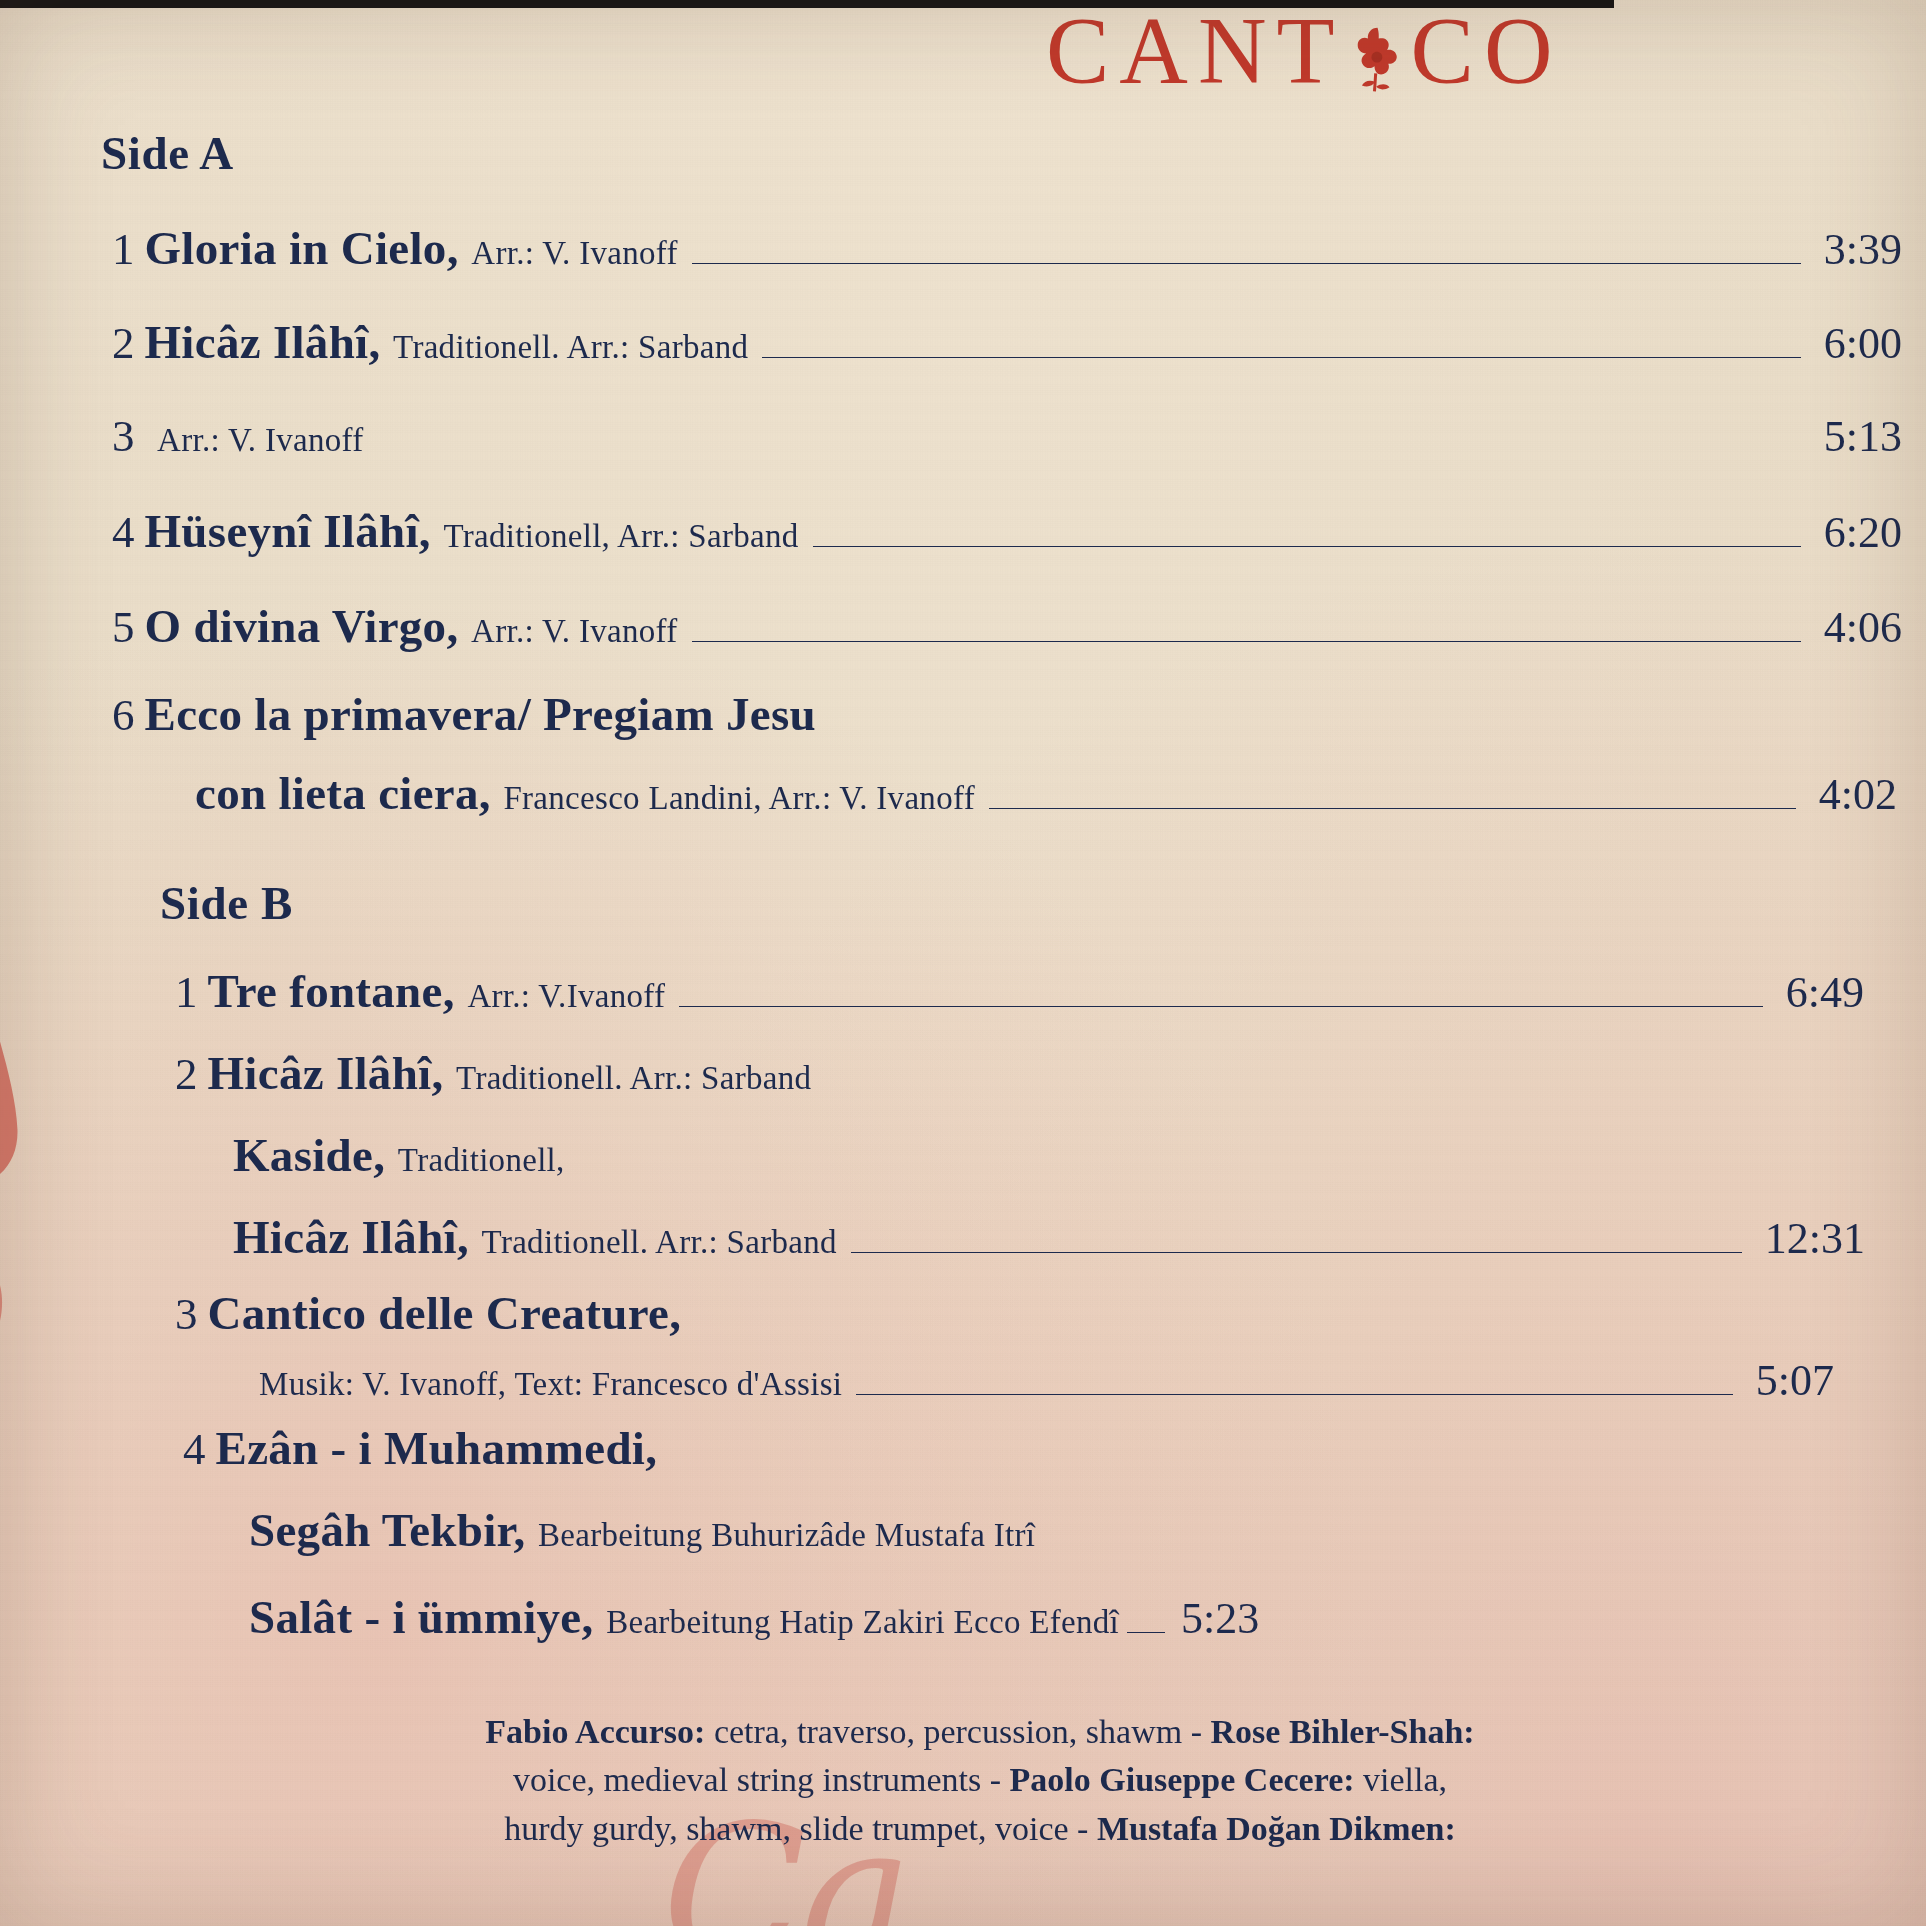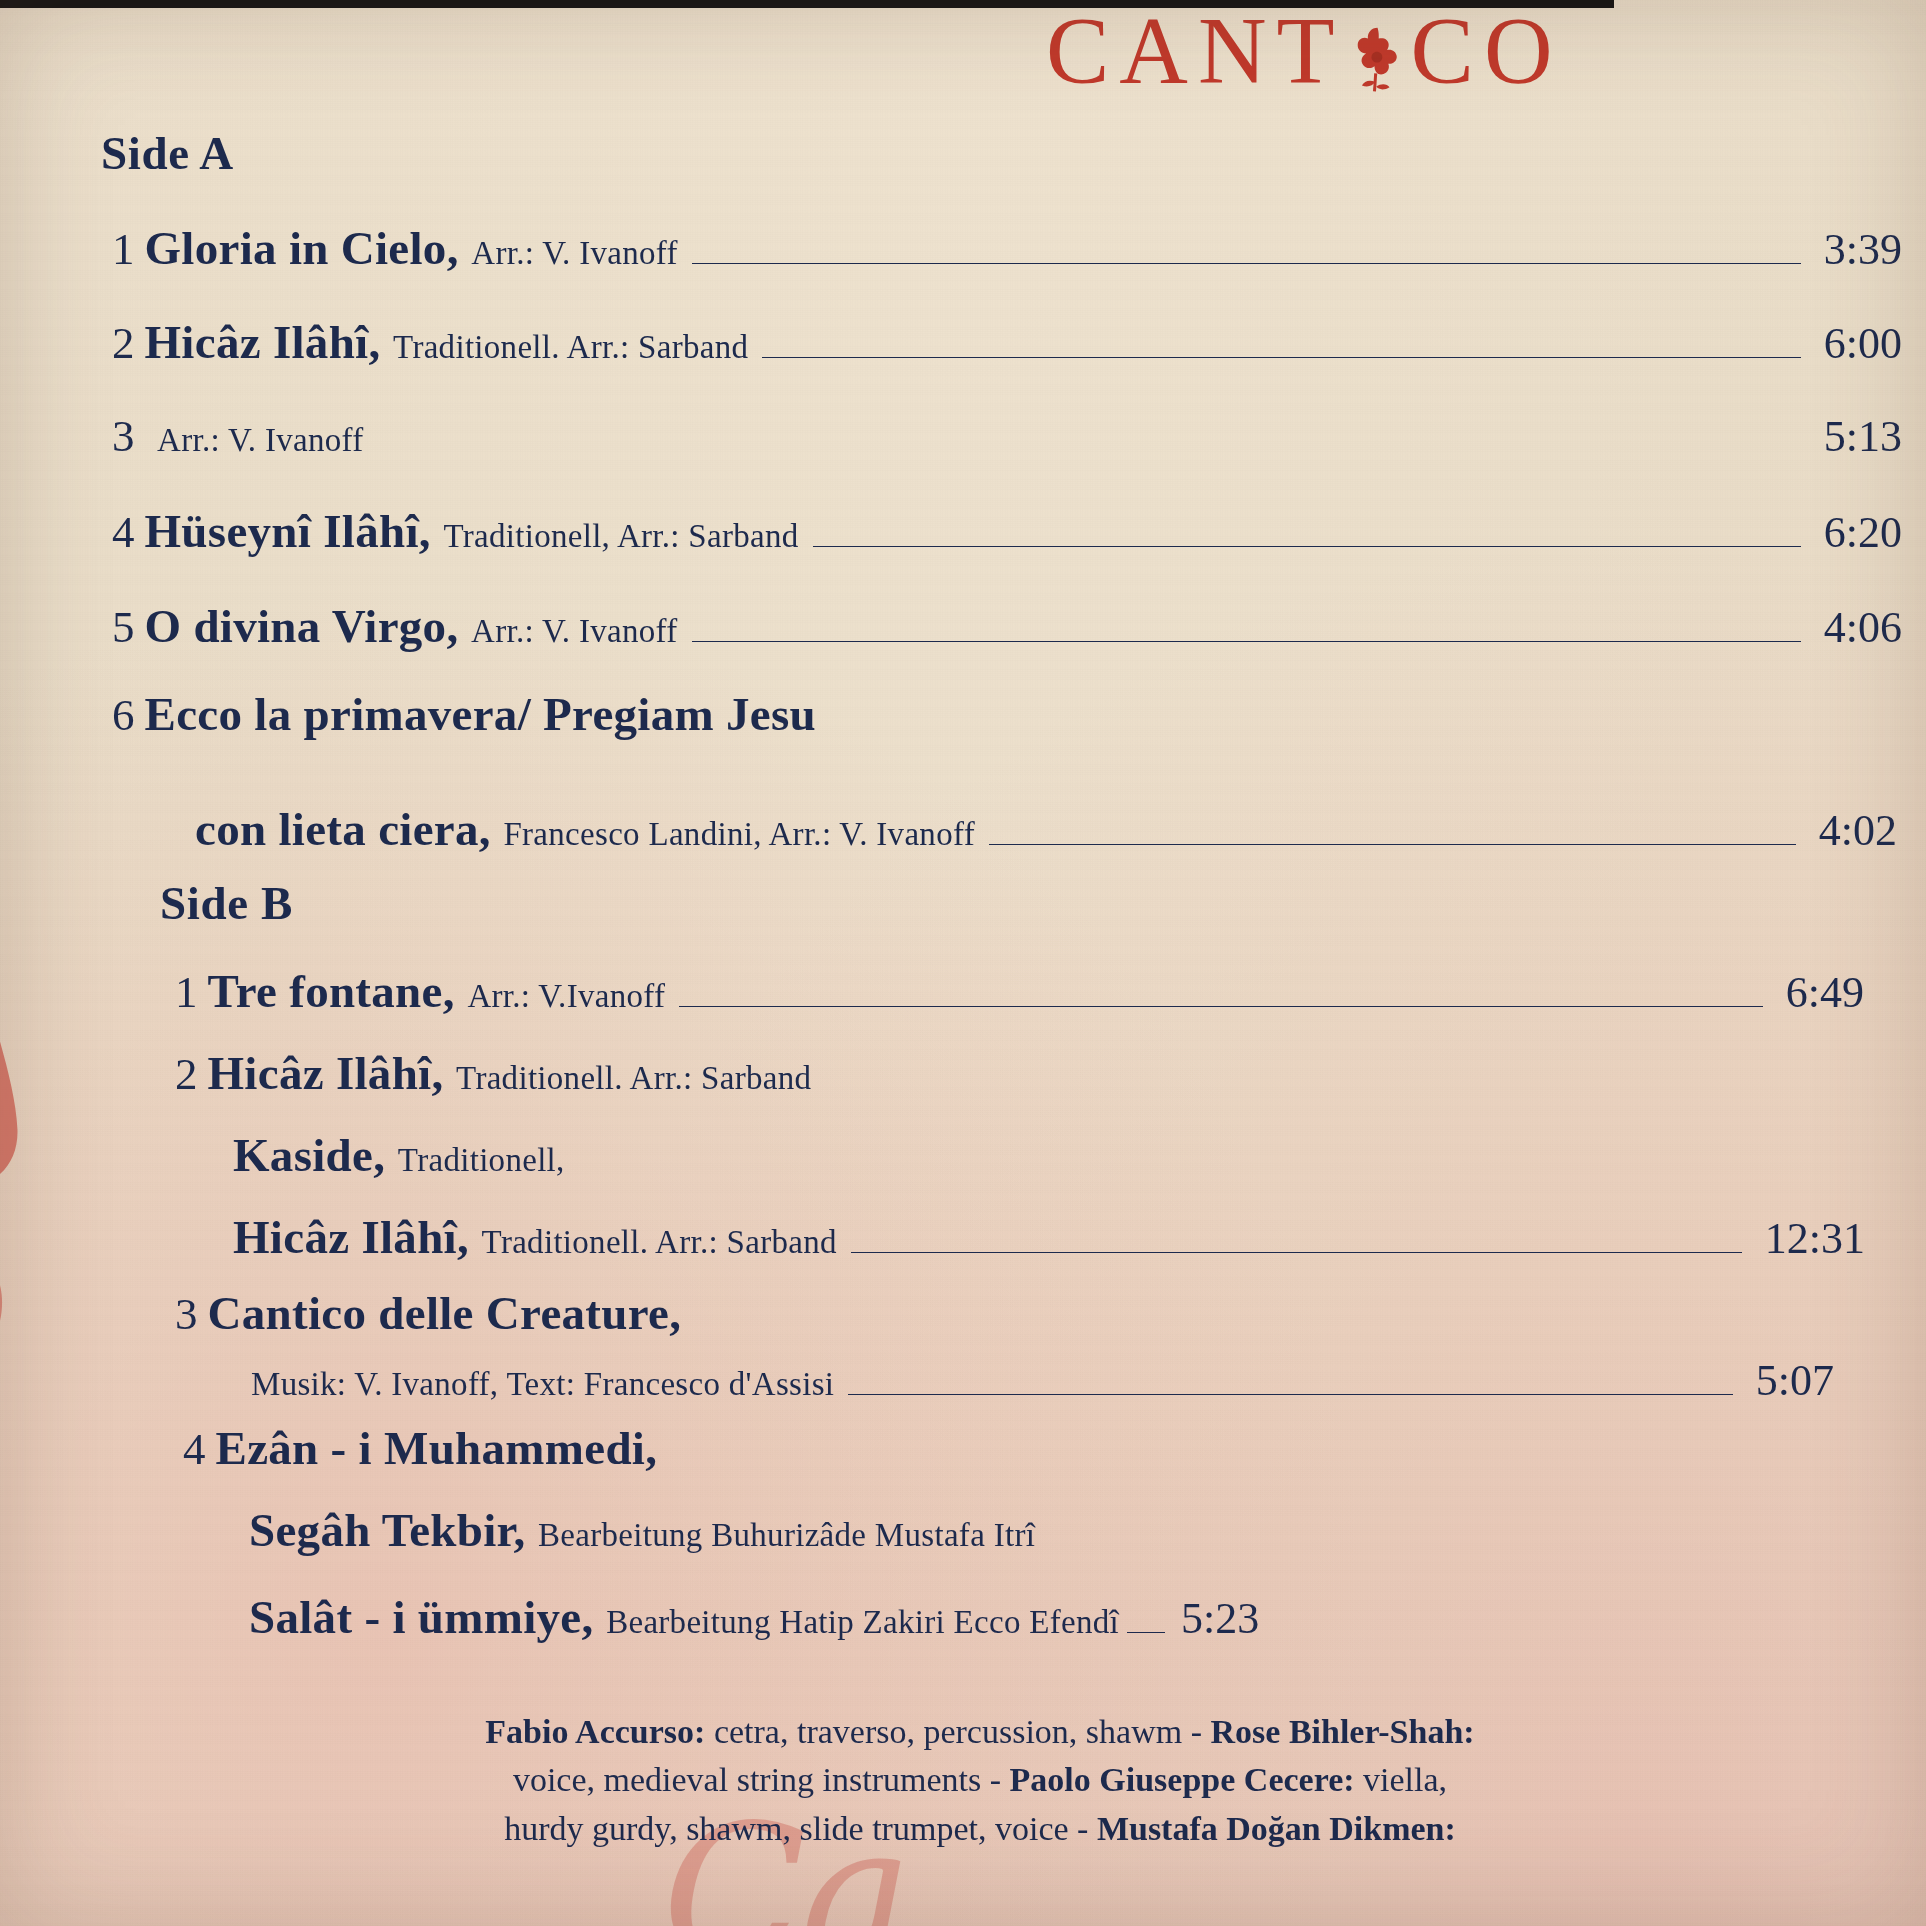--- a/index.html
+++ b/index.html
@@ -238,21 +238,21 @@
     <span class="title">O divina Virgo,</span>
     <span class="credit">Arr.: V. Ivanoff</span>
     <span class="leader"></span>
     <span class="time">4:06</span>
   </div>
 
   <div class="row" style="left:112px; top:687px; width:1790px;">
     <span class="num">6</span>
     <span class="title">Ecco la primavera/ Pregiam Jesu</span>
   </div>
-  <div class="sub" style="left:195px; top:766px; width:1702px;margin-top:36px;">
+  <div class="sub" style="left:195px; top:766px; width:1702px;">
     <span class="title">con lieta ciera,</span>
     <span class="credit">Francesco Landini, Arr.: V. Ivanoff</span>
     <span class="leader"></span>
     <span class="time">4:02</span>
   </div>
 
   <div class="side-head" style="left:160px; top:876px;">Side B</div>
 
   <div class="row" style="left:175px; top:964px; width:1689px;">
     <span class="num">1</span>
@@ -278,21 +278,21 @@
     <span class="credit">Traditionell. Arr.: Sarband</span>
     <span class="leader"></span>
     <span class="time">12:31</span>
   </div>
 
   <div class="row" style="left:175px; top:1286px;">
     <span class="num">3</span>
     <span class="title">Cantico delle Creature,</span>
   </div>
   <div class="sub" style="left:243px; top:1355px; width:1591px;">
-    <span class="credit" style="margin-left:8px;">Musik: V. Ivanoff, Text: Francesco d'Assisi</span>
+    <span class="credit" style="margin-left:16px;">Musik: V. Ivanoff, Text: Francesco d'Assisi</span>
     <span class="leader"></span>
     <span class="time">5:07</span>
   </div>
 
   <div class="row" style="left:183px; top:1421px;">
     <span class="num">4</span>
     <span class="title">Ezân - i Muhammedi,</span>
   </div>
 
   <div class="sub" style="left:249px; top:1503px;">

